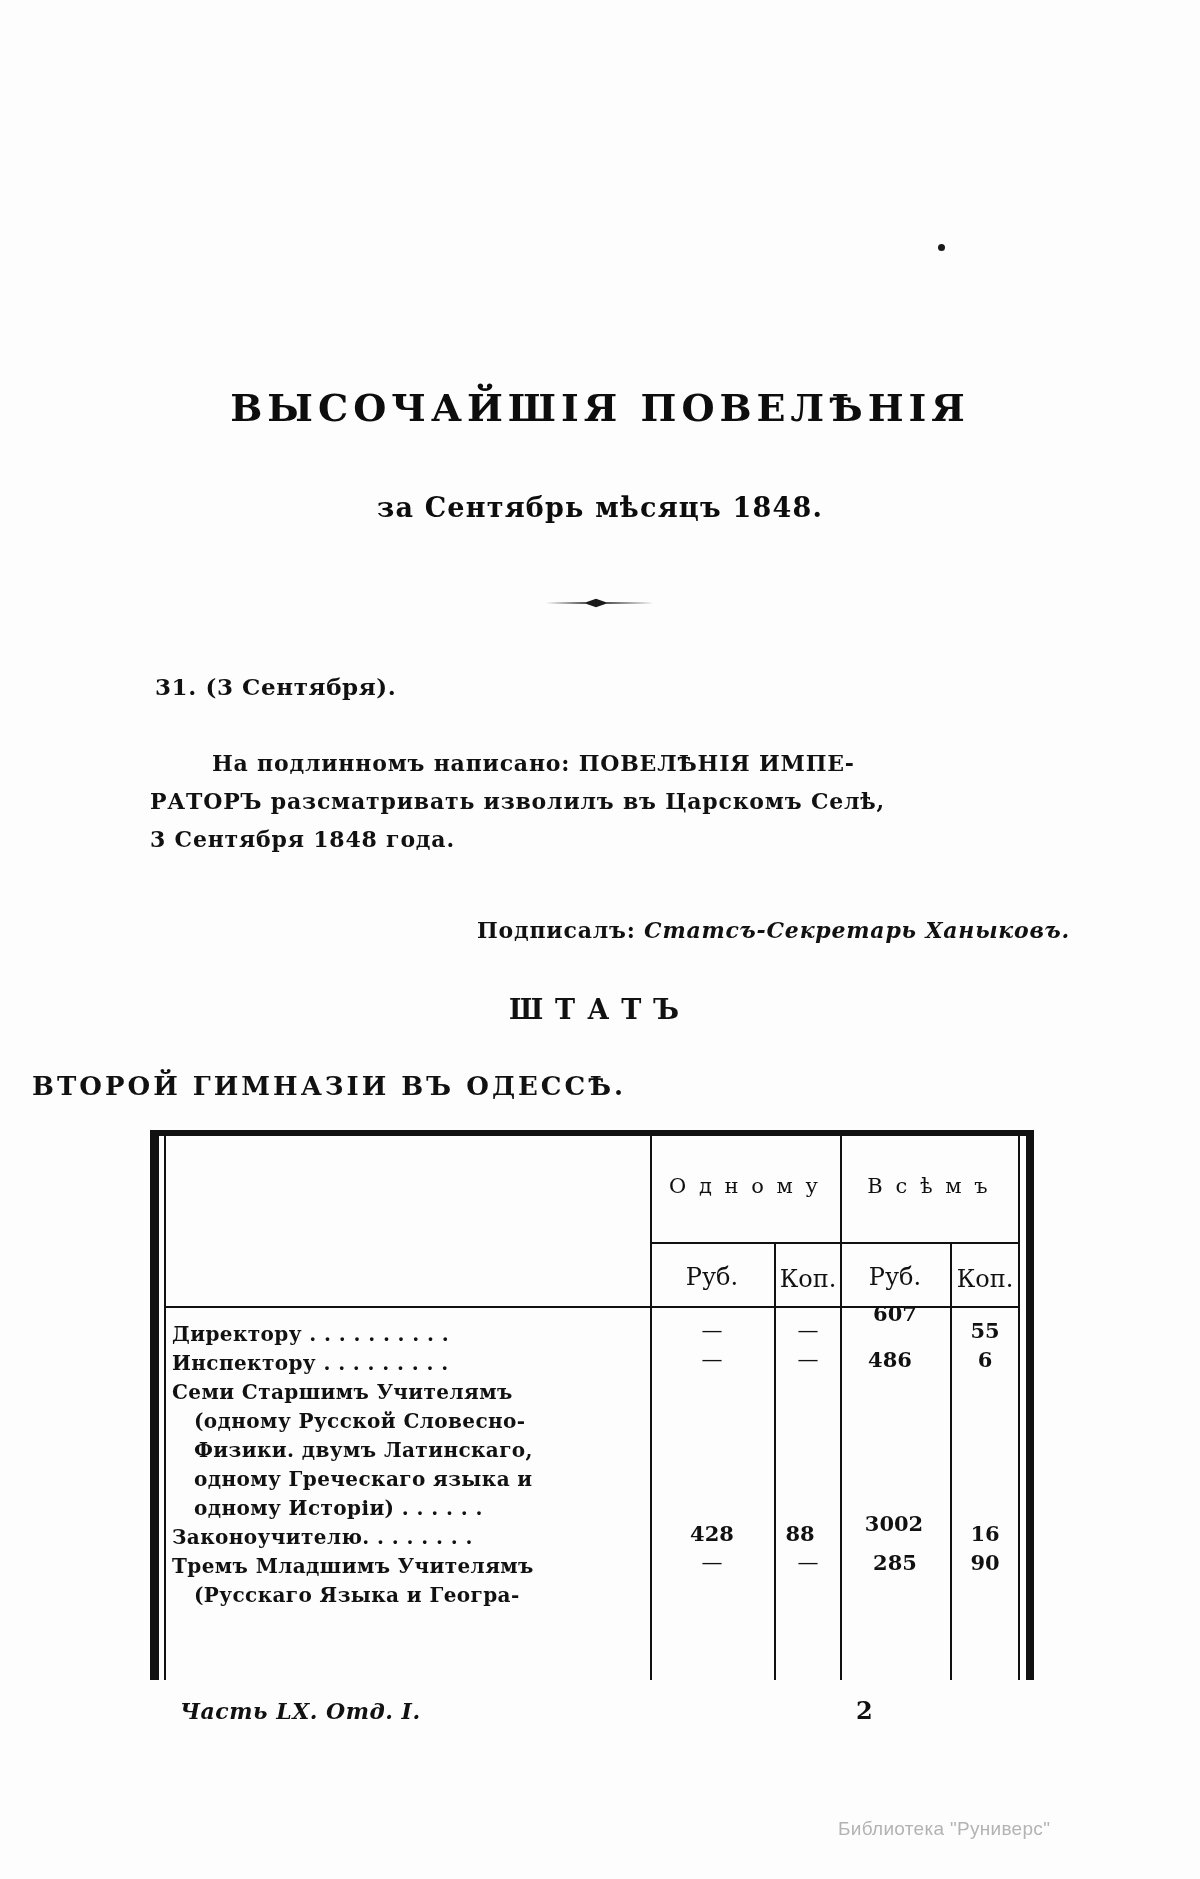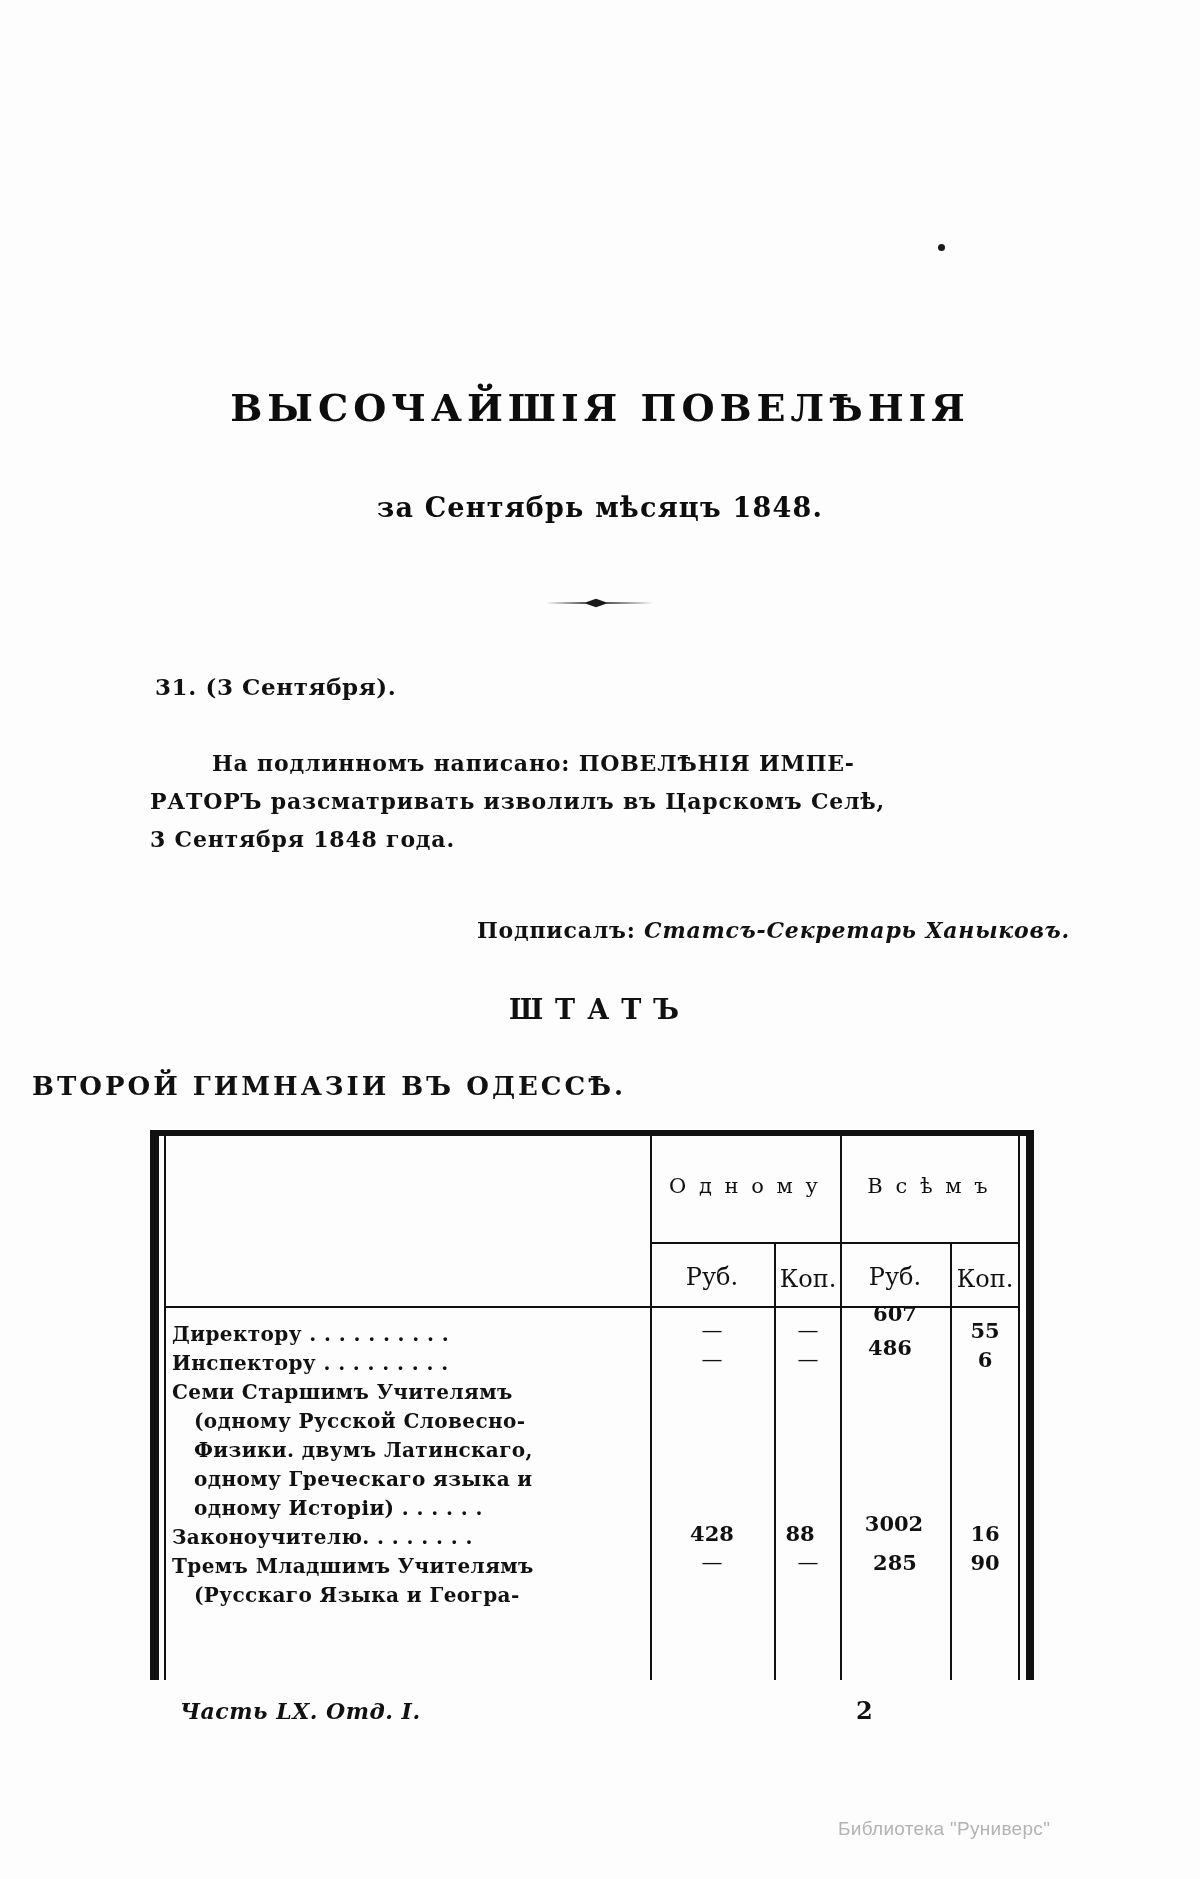--- a/index.html
+++ b/index.html
@@ -316,21 +316,21 @@
       <span class="ln ind">(Русскаго Языка и Геогра-</span>
     </div>
 
     <div class="dash" style="left:500px; top:188px; width:124px;">—</div>
     <div class="dash" style="left:626px; top:188px; width:64px;">—</div>
     <div class="num" style="left:690px; top:171px; width:110px;">607</div>
     <div class="num" style="left:802px; top:188px; width:66px;">55</div>
 
     <div class="dash" style="left:500px; top:217px; width:124px;">—</div>
     <div class="dash" style="left:626px; top:217px; width:64px;">—</div>
-    <div class="num" style="left:690px; top:205px; width:100px;">486</div>
+    <div class="num" style="left:690px; top:217px; width:100px;">486</div>
     <div class="num" style="left:802px; top:217px; width:66px;">6</div>
 
     <div class="num" style="left:500px; top:391px; width:124px;">428</div>
     <div class="num" style="left:626px; top:391px; width:48px;">88</div>
     <div class="num" style="left:690px; top:381px; width:108px;">3002</div>
     <div class="num" style="left:802px; top:391px; width:66px;">16</div>
 
     <div class="dash" style="left:500px; top:420px; width:124px;">—</div>
     <div class="dash" style="left:626px; top:420px; width:64px;">—</div>
     <div class="num" style="left:690px; top:420px; width:110px;">285</div>

